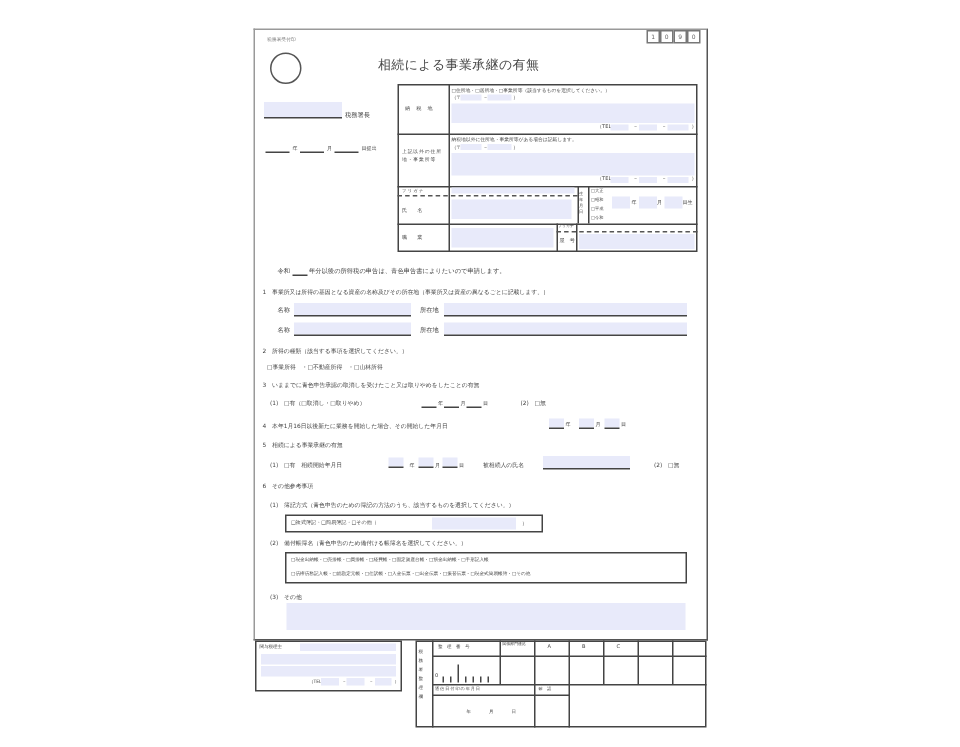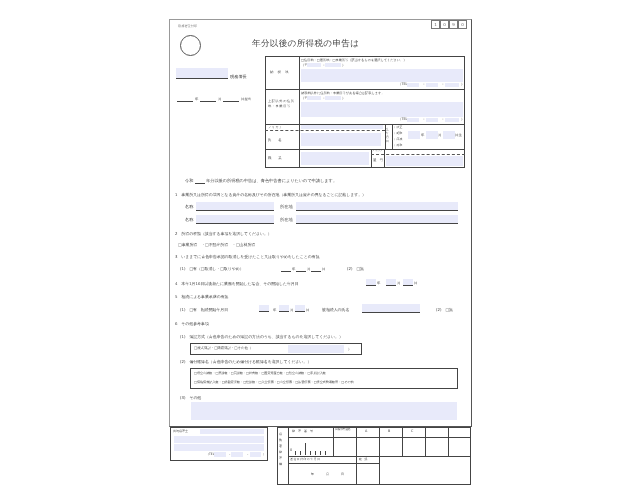--- a/index.html
+++ b/index.html
@@ -27,21 +27,21 @@
 <div class="page"></div>
 
 <div class="t" style="left:178px;top:25px;font-size:3.2px;color:#777;">税務署受付印</div>
 <div class="stamp"></div>
 
 <div class="num-box" style="left:431px;">1</div>
 <div class="num-box" style="left:440px;">0</div>
 <div class="num-box" style="left:449px;">9</div>
 <div class="num-box" style="left:458px;">0</div>
 
-<div class="title">年分以後の所得税の申告は</div>
+<div class="title">相続による事業承継の有無</div>
 
 <div class="fill" style="left:176px;top:68px;width:52px;height:10px;"></div>
 <div class="uline" style="left:176px;top:78px;width:52px;"></div>
 <div class="t s4" style="left:230px;top:75px;">税務署長</div>
 
 <div class="uline" style="left:177px;top:101px;width:16px;"></div>
 <div class="t s3" style="left:195px;top:98px;">年</div>
 <div class="uline" style="left:200px;top:101px;width:16px;"></div>
 <div class="t s3" style="left:218px;top:98px;">月</div>
 <div class="uline" style="left:223px;top:101px;width:16px;"></div>

